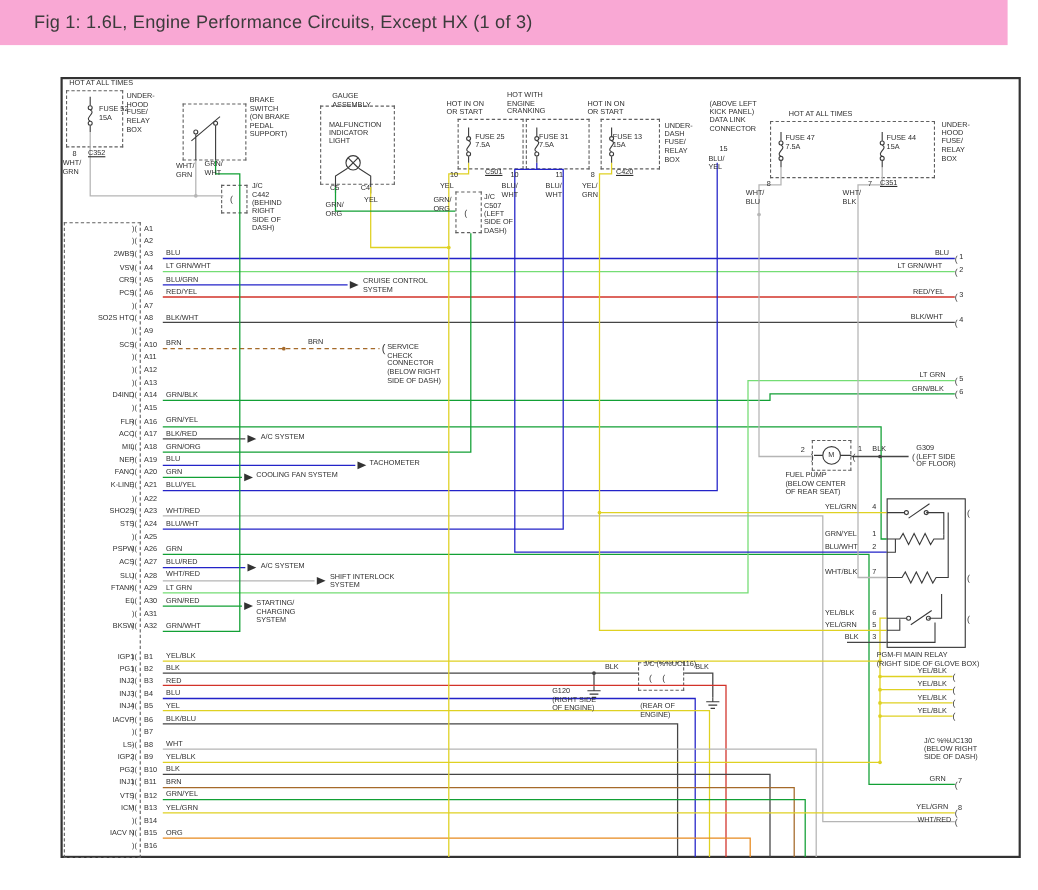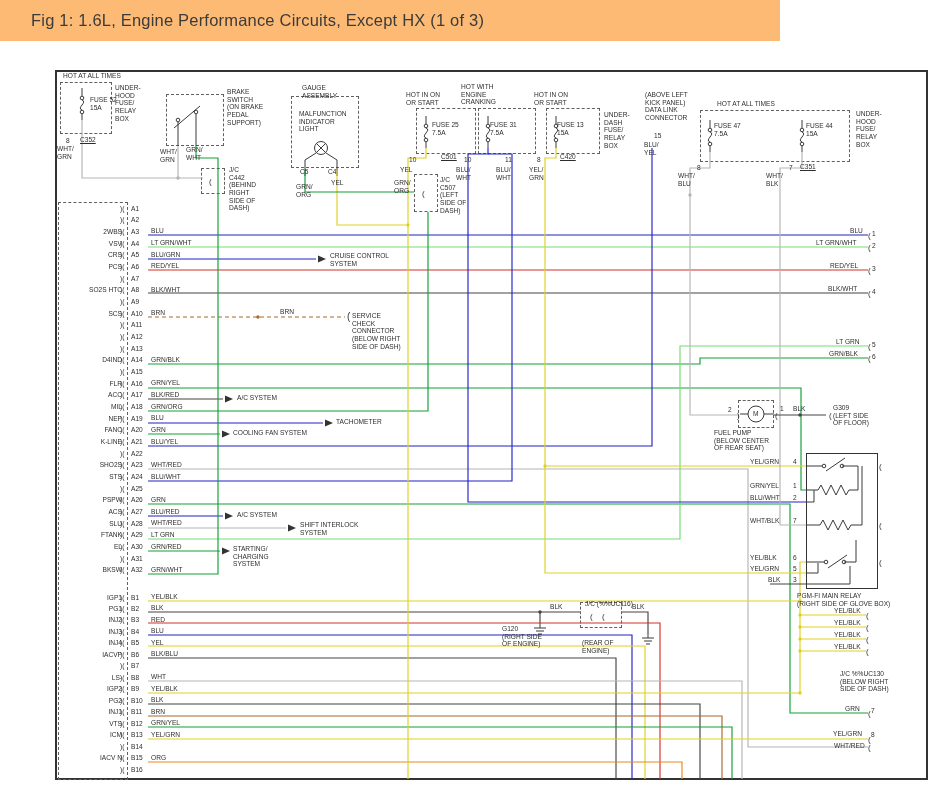--- a/index.html
+++ b/index.html
@@ -1,18 +1,18 @@
 <!DOCTYPE html>
 <html><head>
 <meta charset="utf-8">
 <style>
   *{margin:0;padding:0;box-sizing:border-box}
   html,body{width:944px;height:809px;background:#fff;font-family:"Liberation Sans","DejaVu Sans",sans-serif}
   #canvas{position:absolute;left:0;top:0;width:944px;height:809px;overflow:hidden;background:#fff}
-  .header{position:absolute;left:0;top:0;width:780px;height:41px;background:#fdba74;display:flex;align-items:center;padding-left:31px}
+  .header{position:absolute;left:0;top:0;width:916px;height:41px;background:#f9a8d4;display:flex;align-items:center;padding-left:31px}
   .title{font-size:16.5px;color:#3b3b3b;letter-spacing:.2px}
   #boxes,#labels{position:absolute;inset:0}
   svg{position:absolute;left:0;top:0}
   .box{position:absolute;border:1px dashed #606060;background:transparent}
   .box.solid{border:1.2px solid #333}
   .lbl{position:absolute;font-size:6.6px;line-height:1.16;color:#2d2d2d;white-space:pre}
   .lbl.u{text-decoration:underline}
   .lbl.side{width:56px;text-align:right}
 </style>
 </head>

